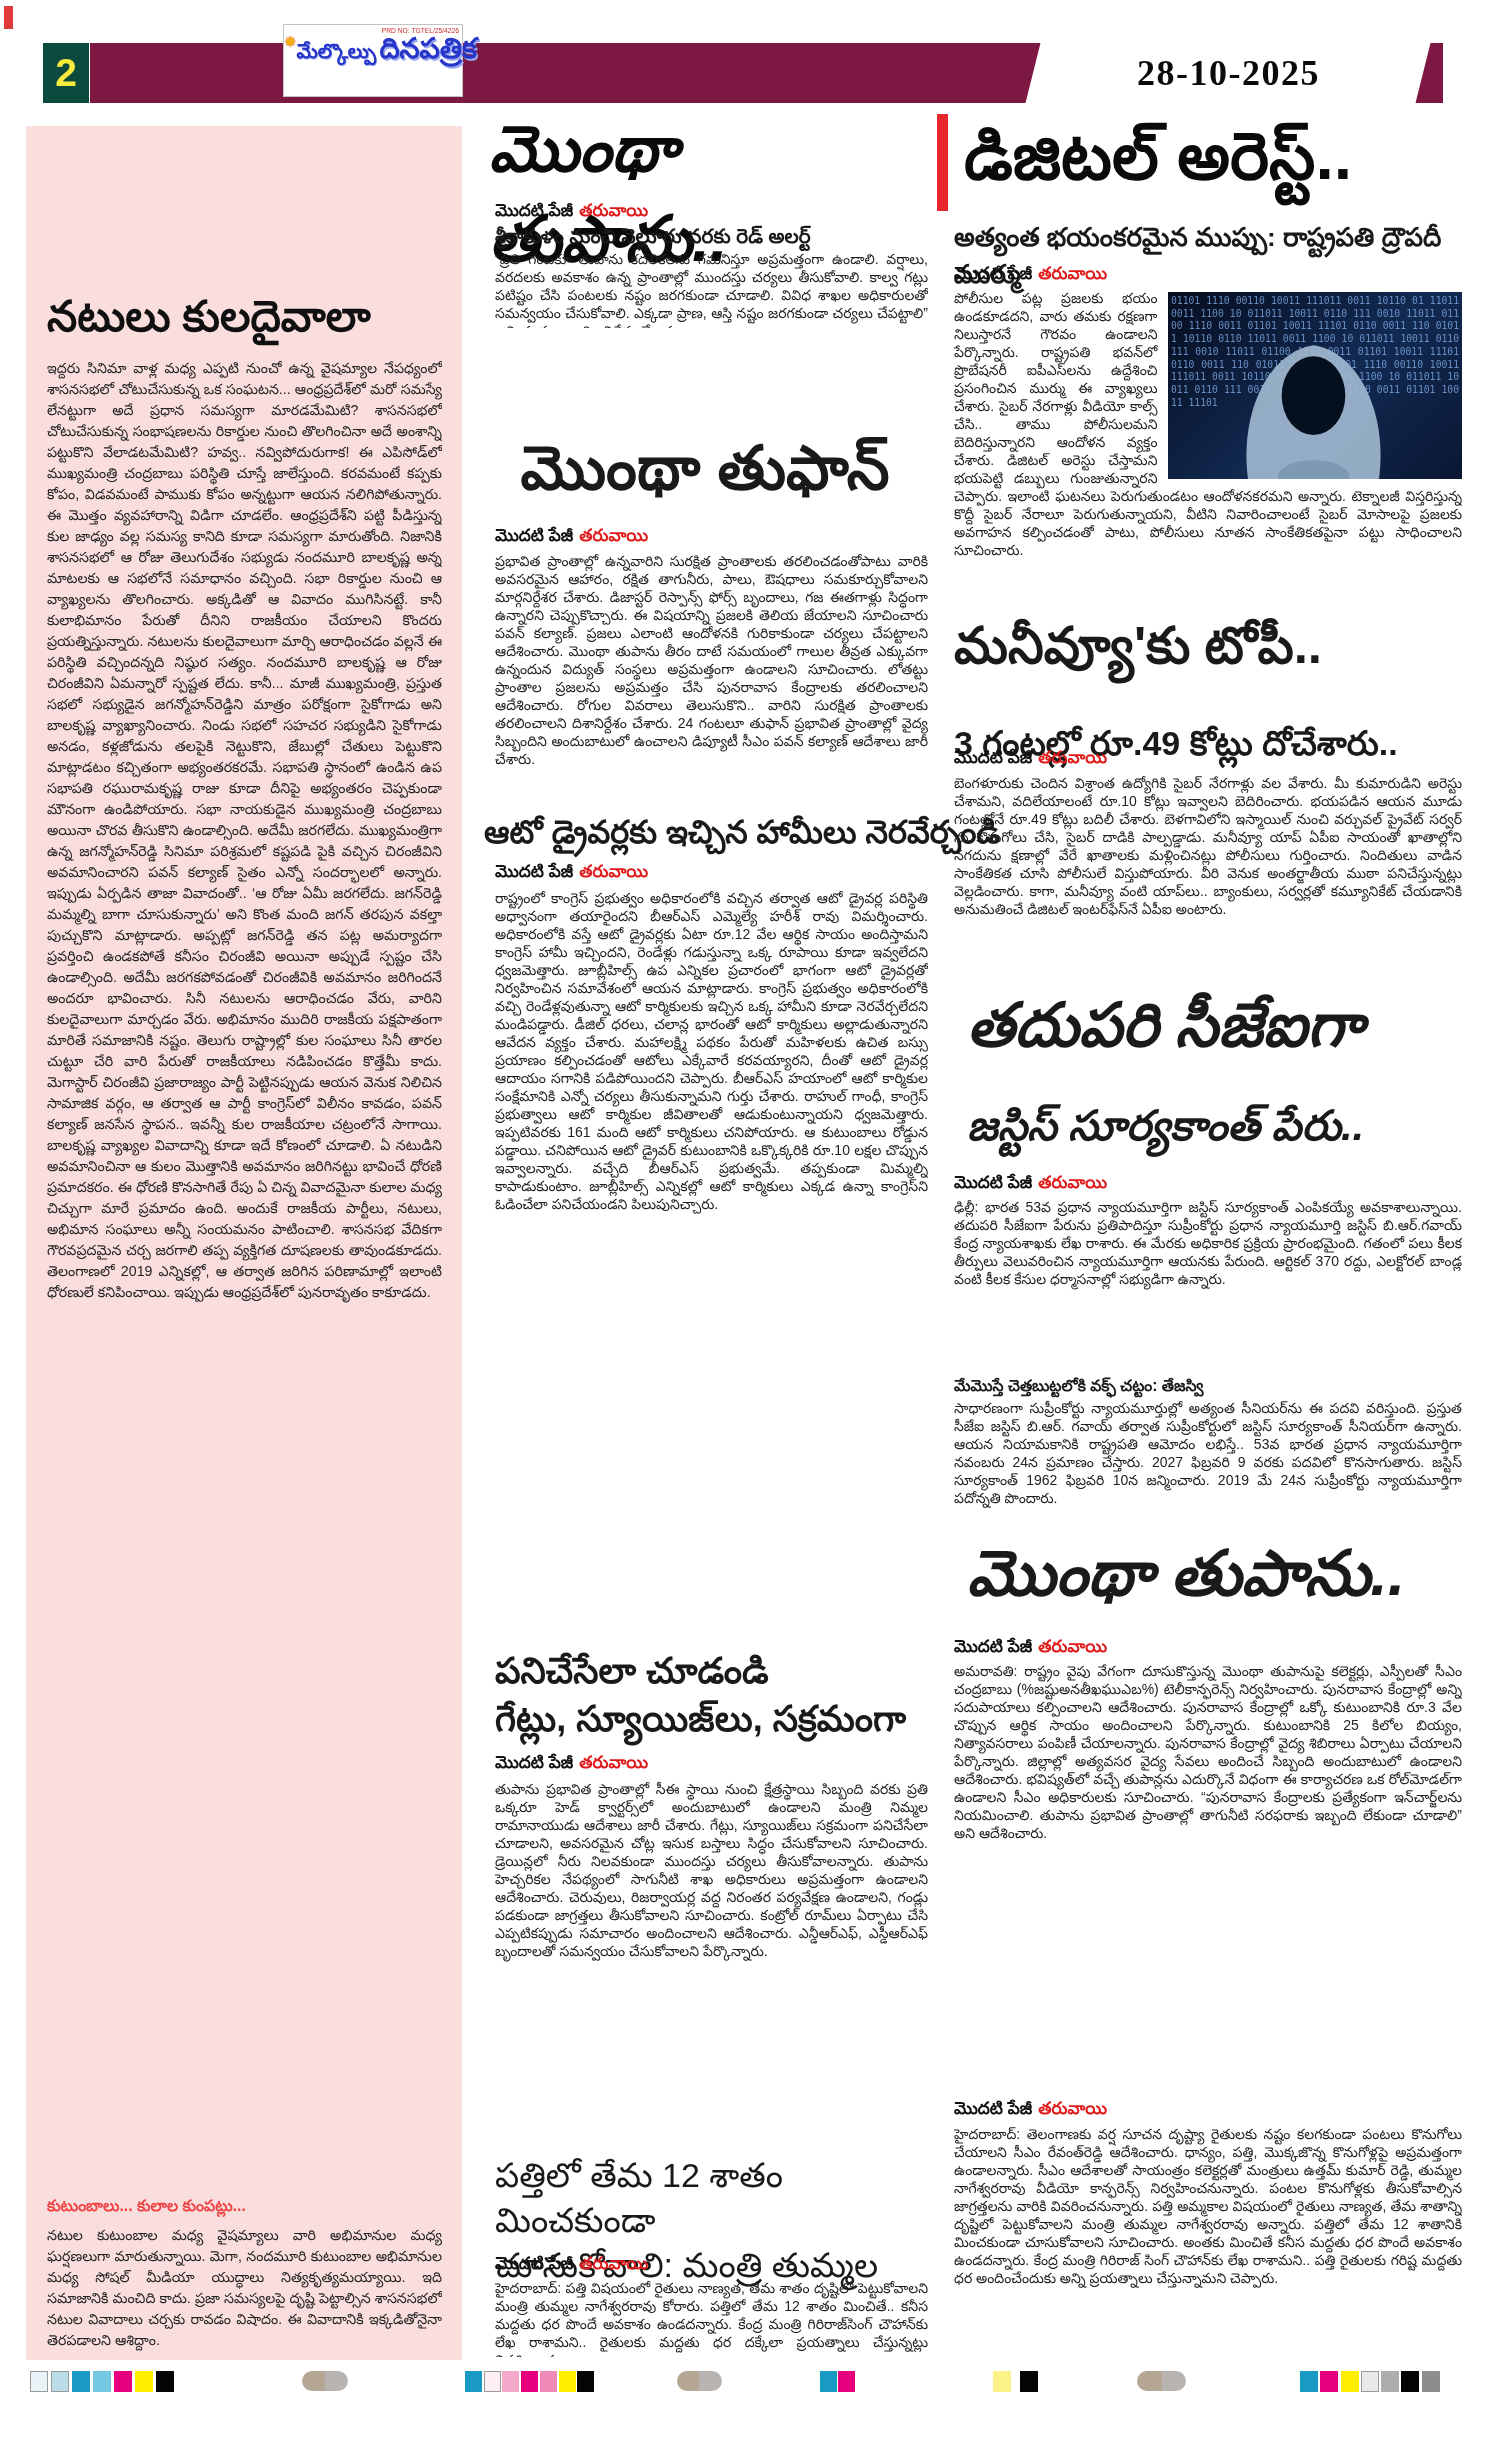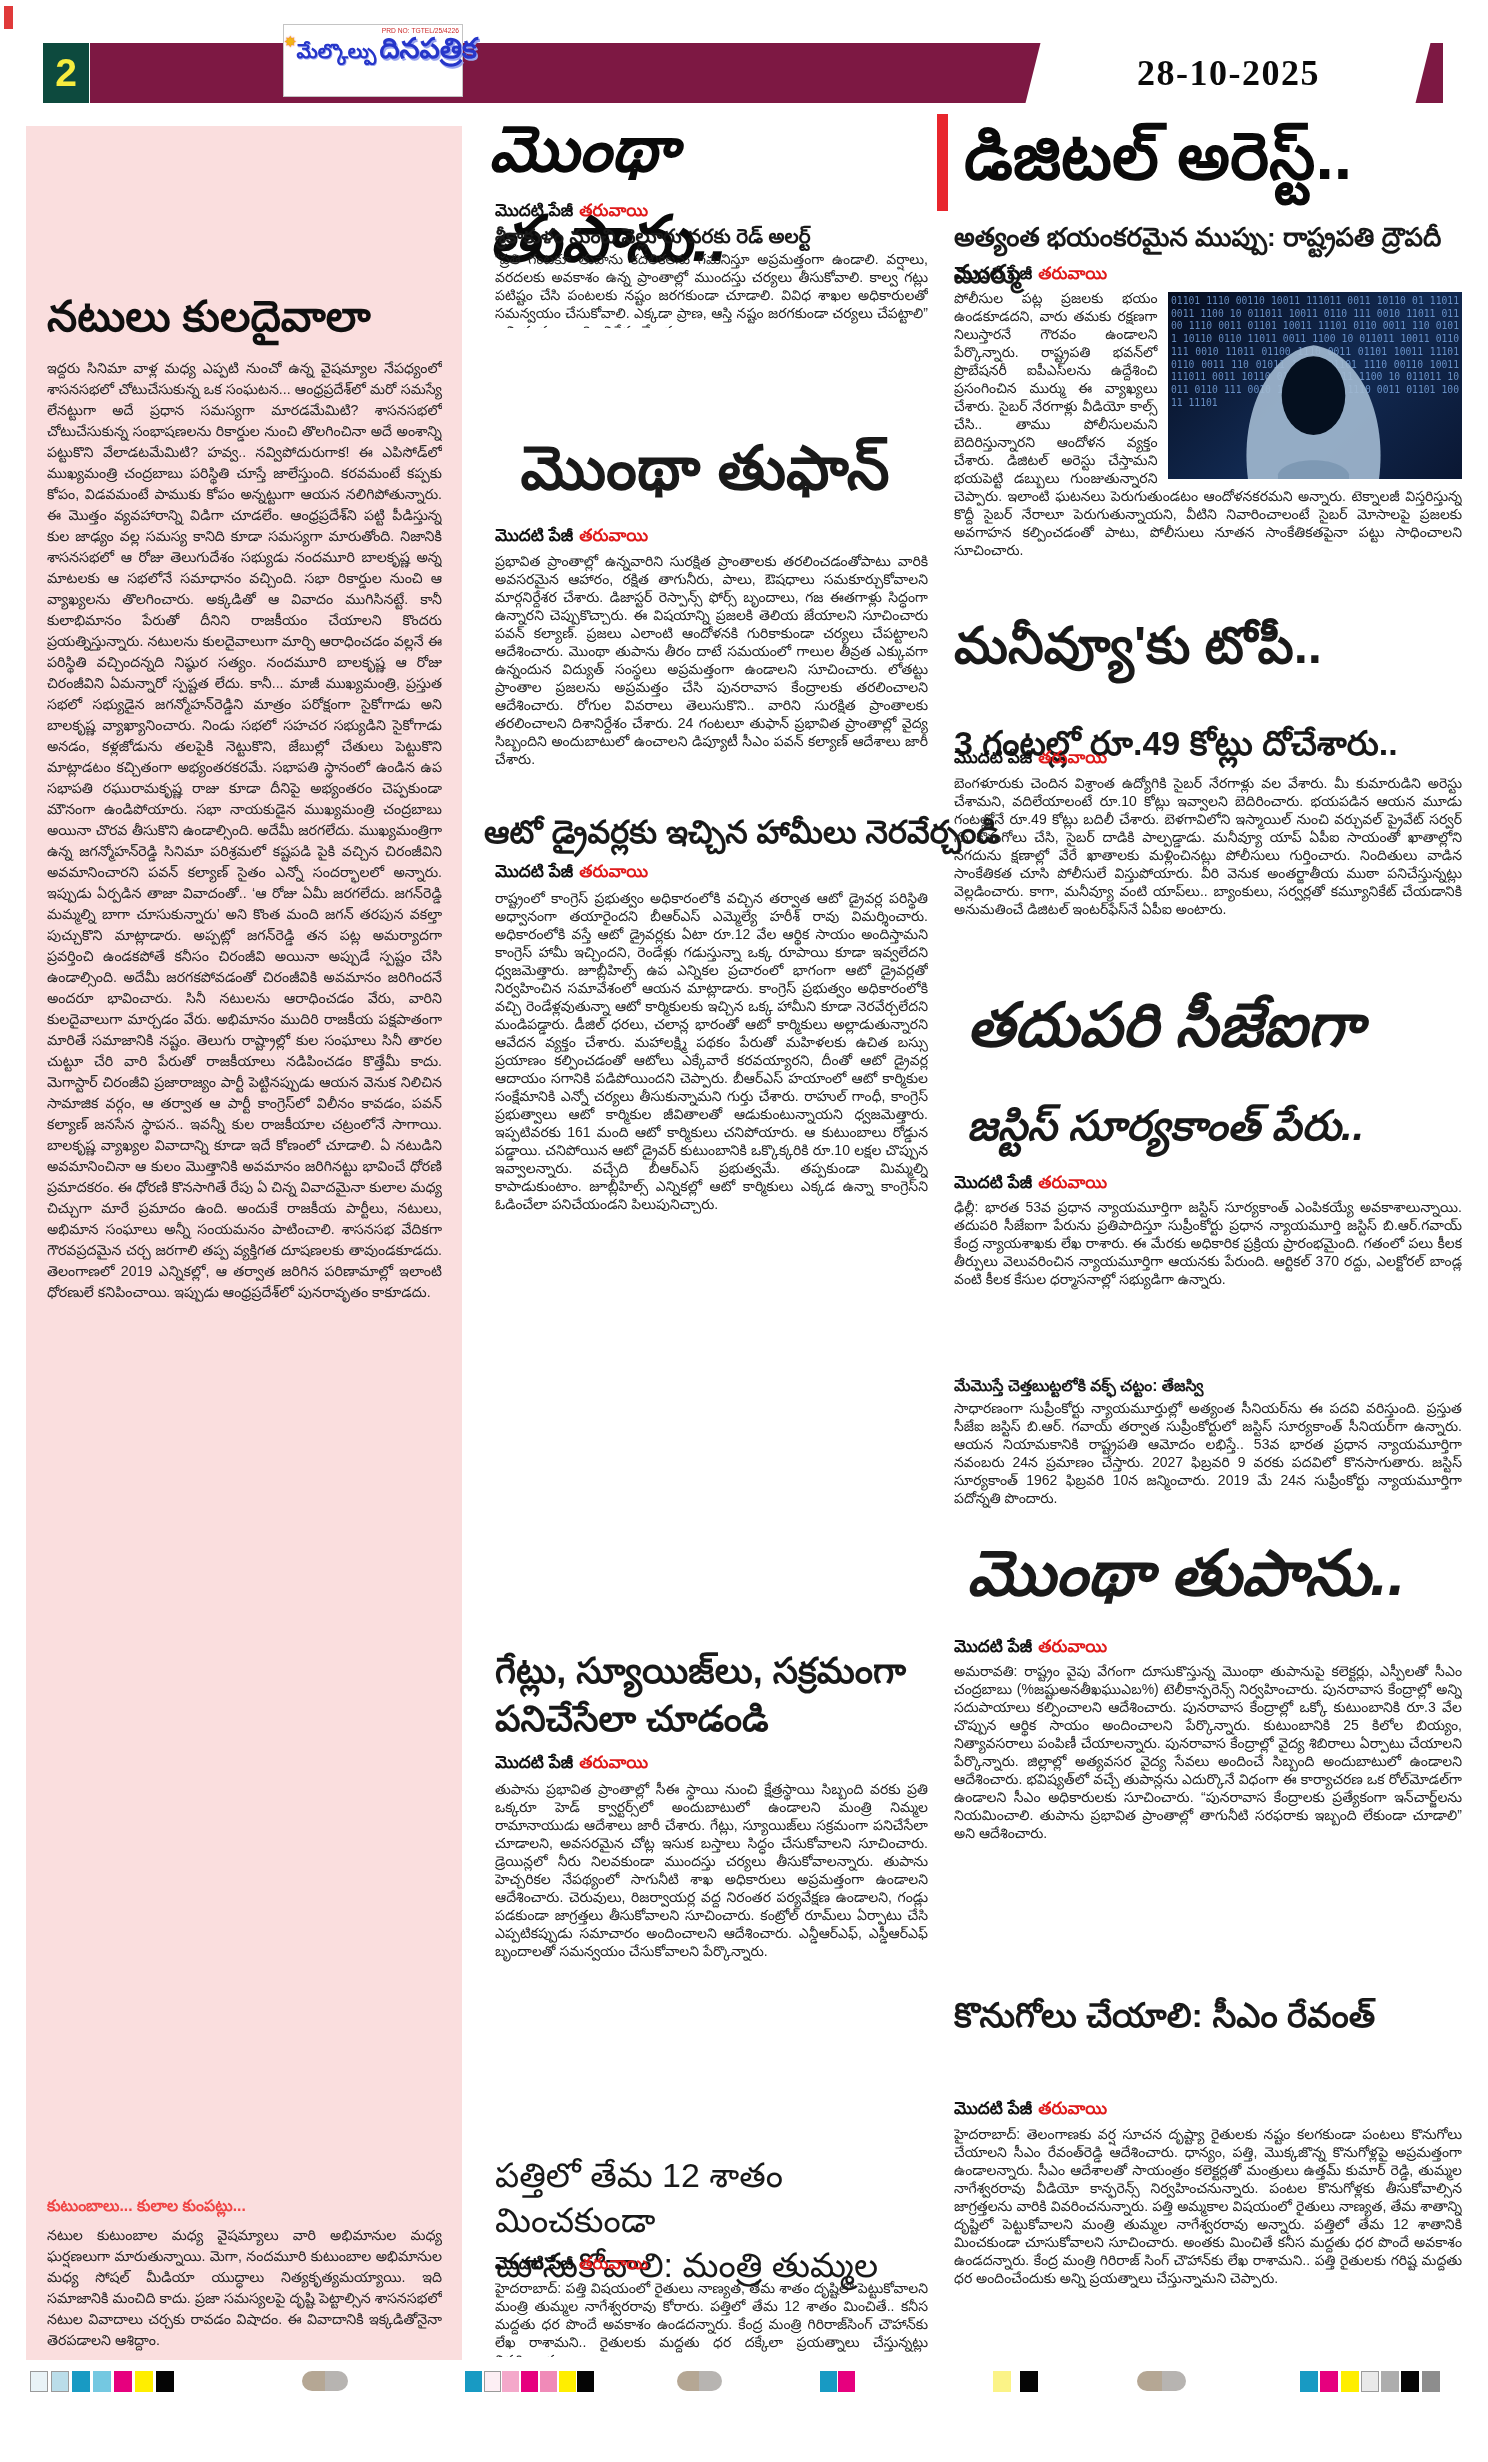--- a/index.html
+++ b/index.html
@@ -108,22 +108,22 @@
   </div>
   <div class="abs body" style="left:495px;top:552px;width:433px;height:258px;">ప్రభావిత ప్రాంతాల్లో ఉన్నవారిని సురక్షిత ప్రాంతాలకు తరలించడంతోపాటు వారికి అవసరమైన ఆహారం, రక్షిత తాగునీరు, పాలు, ఔషధాలు సమకూర్చుకోవాలని మార్గనిర్దేశర చేశారు. డిజాస్టర్ రెస్పాన్స్ ఫోర్స్ బృందాలు, గజ ఈతగాళ్లు సిద్ధంగా ఉన్నారని చెప్పుకొచ్చారు. ఈ విషయాన్ని ప్రజలకి తెలియ జేయాలని సూచించారు పవన్ కల్యాణ్. ప్రజలు ఎలాంటి ఆందోళనకి గురికాకుండా చర్యలు చేపట్టాలని ఆదేశించారు. మొంథా తుపాను తీరం దాటే సమయంలో గాలుల తీవ్రత ఎక్కువగా ఉన్నందున విద్యుత్ సంస్థలు అప్రమత్తంగా ఉండాలని సూచించారు. లోతట్టు ప్రాంతాల ప్రజలను అప్రమత్తం చేసి పునరావాస కేంద్రాలకు తరలించాలని ఆదేశించారు. రోగుల వివరాలు తెలుసుకొని.. వారిని సురక్షిత ప్రాంతాలకు తరలించాలని దిశానిర్దేశం చేశారు. 24 గంటలూ తుఫాన్ ప్రభావిత ప్రాంతాల్లో వైద్య సిబ్బందిని అందుబాటులో ఉంచాలని డిప్యూటీ సీఎం పవన్ కల్యాణ్ ఆదేశాలు జారీ చేశారు.</div>
 
   <div class="m3-head">ఆటో డ్రైవర్లకు ఇచ్చిన హామీలు నెరవేర్చండి</div>
   <div class="abs byline" style="left:495px;top:862px;">
     <span>మొదటి పేజీ</span><span class="red">తరువాయి</span>
   </div>
   <div class="abs body" style="left:495px;top:889px;width:433px;height:733px;">రాష్ట్రంలో కాంగ్రెస్ ప్రభుత్వం అధికారంలోకి వచ్చిన తర్వాత ఆటో డ్రైవర్ల పరిస్థితి అధ్వానంగా తయారైందని బీఆర్ఎస్ ఎమ్మెల్యే హరీశ్ రావు విమర్శించారు. అధికారంలోకి వస్తే ఆటో డ్రైవర్లకు ఏటా రూ.12 వేల ఆర్థిక సాయం అందిస్తామని కాంగ్రెస్ హామీ ఇచ్చిందని, రెండేళ్లు గడుస్తున్నా ఒక్క రూపాయి కూడా ఇవ్వలేదని ధ్వజమెత్తారు. జూబ్లీహిల్స్ ఉప ఎన్నికల ప్రచారంలో భాగంగా ఆటో డ్రైవర్లతో నిర్వహించిన సమావేశంలో ఆయన మాట్లాడారు. కాంగ్రెస్ ప్రభుత్వం అధికారంలోకి వచ్చి రెండేళ్లవుతున్నా ఆటో కార్మికులకు ఇచ్చిన ఒక్క హామీని కూడా నెరవేర్చలేదని మండిపడ్డారు. డీజిల్ ధరలు, చలాన్ల భారంతో ఆటో కార్మికులు అల్లాడుతున్నారని ఆవేదన వ్యక్తం చేశారు. మహాలక్ష్మి పథకం పేరుతో మహిళలకు ఉచిత బస్సు ప్రయాణం కల్పించడంతో ఆటోలు ఎక్కేవారే కరవయ్యారని, దీంతో ఆటో డ్రైవర్ల ఆదాయం సగానికి పడిపోయిందని చెప్పారు. బీఆర్ఎస్ హయాంలో ఆటో కార్మికుల సంక్షేమానికి ఎన్నో చర్యలు తీసుకున్నామని గుర్తు చేశారు. రాహుల్ గాంధీ, కాంగ్రెస్ ప్రభుత్వాలు ఆటో కార్మికుల జీవితాలతో ఆడుకుంటున్నాయని ధ్వజమెత్తారు. ఇప్పటివరకు 161 మంది ఆటో కార్మికులు చనిపోయారు. ఆ కుటుంబాలు రోడ్డున పడ్డాయి. చనిపోయిన ఆటో డ్రైవర్ కుటుంబానికి ఒక్కొక్కరికి రూ.10 లక్షల చొప్పున ఇవ్వాలన్నారు. వచ్చేది బీఆర్ఎస్ ప్రభుత్వమే. తప్పకుండా మిమ్మల్ని కాపాడుకుంటాం. జూబ్లీహిల్స్ ఎన్నికల్లో ఆటో కార్మికులు ఎక్కడ ఉన్నా కాంగ్రెస్‌ని ఓడించేలా పనిచేయండని పిలుపునిచ్చారు.</div>
 
   <div class="m4-head">
+    <div>పనిచేసేలా చూడండి</div>
     <div>గేట్లు, స్యూయిజ్‌లు, సక్రమంగా</div>
-    <div>పనిచేసేలా చూడండి</div>
   </div>
   <div class="abs byline" style="left:495px;top:1753px;">
     <span>మొదటి పేజీ</span><span class="red">తరువాయి</span>
   </div>
   <div class="abs body" style="left:495px;top:1780px;width:433px;height:351px;">తుపాను ప్రభావిత ప్రాంతాల్లో సీఈ స్థాయి నుంచి క్షేత్రస్థాయి సిబ్బంది వరకు ప్రతి ఒక్కరూ హెడ్ క్వార్టర్స్‌లో అందుబాటులో ఉండాలని మంత్రి నిమ్మల రామానాయుడు ఆదేశాలు జారీ చేశారు. గేట్లు, స్యూయిజ్‌లు సక్రమంగా పనిచేసేలా చూడాలని, అవసరమైన చోట్ల ఇసుక బస్తాలు సిద్ధం చేసుకోవాలని సూచించారు. డ్రెయిన్లలో నీరు నిలవకుండా ముందస్తు చర్యలు తీసుకోవాలన్నారు. తుపాను హెచ్చరికల నేపథ్యంలో సాగునీటి శాఖ అధికారులు అప్రమత్తంగా ఉండాలని ఆదేశించారు. చెరువులు, రిజర్వాయర్ల వద్ద నిరంతర పర్యవేక్షణ ఉండాలని, గండ్లు పడకుండా జాగ్రత్తలు తీసుకోవాలని సూచించారు. కంట్రోల్ రూమ్‌లు ఏర్పాటు చేసి ఎప్పటికప్పుడు సమాచారం అందించాలని ఆదేశించారు. ఎన్డీఆర్ఎఫ్, ఎస్డీఆర్ఎఫ్ బృందాలతో సమన్వయం చేసుకోవాలని పేర్కొన్నారు.</div>
 
   <div class="m5-head">
     <div>పత్తిలో తేమ 12 శాతం మించకుండా</div>
     <div>చూసుకోవాలి: మంత్రి తుమ్మల</div>
   </div>
@@ -166,21 +166,20 @@
   <div class="r3-bold">మేమొస్తే చెత్తబుట్టలోకి వక్ఫ్ చట్టం: తేజస్వి</div>
   <div class="abs body" style="left:954px;top:1399px;width:508px;height:132px;">సాధారణంగా సుప్రీంకోర్టు న్యాయమూర్తుల్లో అత్యంత సీనియర్‌ను ఈ పదవి వరిస్తుంది. ప్రస్తుత సీజేఐ జస్టిస్ బి.ఆర్. గవాయ్ తర్వాత సుప్రీంకోర్టులో జస్టిస్ సూర్యకాంత్ సీనియర్‌గా ఉన్నారు. ఆయన నియామకానికి రాష్ట్రపతి ఆమోదం లభిస్తే.. 53వ భారత ప్రధాన న్యాయమూర్తిగా నవంబరు 24న ప్రమాణం చేస్తారు. 2027 ఫిబ్రవరి 9 వరకు పదవిలో కొనసాగుతారు. జస్టిస్ సూర్యకాంత్ 1962 ఫిబ్రవరి 10న జన్మించారు. 2019 మే 24న సుప్రీంకోర్టు న్యాయమూర్తిగా పదోన్నతి పొందారు.</div>
 
   <div class="r4-head">మొంథా తుపాను..</div>
   <div class="abs byline" style="left:954px;top:1637px;">
     <span>మొదటి పేజీ</span><span class="red">తరువాయి</span>
   </div>
   <div class="abs body" style="left:954px;top:1662px;width:508px;height:313px;">అమరావతి: రాష్ట్రం వైపు వేగంగా దూసుకొస్తున్న మొంథా తుపానుపై కలెక్టర్లు, ఎస్పీలతో సీఎం చంద్రబాబు (%జష్టుఅనతీఖఘుఎబ%) టెలీకాన్ఫరెన్స్ నిర్వహించారు. పునరావాస కేంద్రాల్లో అన్ని సదుపాయాలు కల్పించాలని ఆదేశించారు. పునరావాస కేంద్రాల్లో ఒక్కో కుటుంబానికి రూ.3 వేల చొప్పున ఆర్థిక సాయం అందించాలని పేర్కొన్నారు. కుటుంబానికి 25 కిలోల బియ్యం, నిత్యావసరాలు పంపిణీ చేయాలన్నారు. పునరావాస కేంద్రాల్లో వైద్య శిబిరాలు ఏర్పాటు చేయాలని పేర్కొన్నారు. జిల్లాల్లో అత్యవసర వైద్య సేవలు అందించే సిబ్బంది అందుబాటులో ఉండాలని ఆదేశించారు. భవిష్యత్‌లో వచ్చే తుపాన్లను ఎదుర్కొనే విధంగా ఈ కార్యాచరణ ఒక రోల్‌మోడల్‌గా ఉండాలని సీఎం అధికారులకు సూచించారు. “పునరావాస కేంద్రాలకు ప్రత్యేకంగా ఇన్‌చార్జ్‌లను నియమించాలి. తుపాను ప్రభావిత ప్రాంతాల్లో తాగునీటి సరఫరాకు ఇబ్బంది లేకుండా చూడాలి” అని ఆదేశించారు.</div>
 
   <div class="r5-head">
-    <div>కొనుగోలు చేయాలి: సీఎం రేవంత్</div>
   </div>
   <div class="abs byline" style="left:954px;top:2099px;">
     <span>మొదటి పేజీ</span><span class="red">తరువాయి</span>
   </div>
   <div class="abs body" style="left:954px;top:2125px;width:508px;height:216px;">హైదరాబాద్: తెలంగాణకు వర్ష సూచన దృష్ట్యా రైతులకు నష్టం కలగకుండా పంటలు కొనుగోలు చేయాలని సీఎం రేవంత్‌రెడ్డి ఆదేశించారు. ధాన్యం, పత్తి, మొక్కజొన్న కొనుగోళ్లపై అప్రమత్తంగా ఉండాలన్నారు. సీఎం ఆదేశాలతో సాయంత్రం కలెక్టర్లతో మంత్రులు ఉత్తమ్ కుమార్ రెడ్డి, తుమ్మల నాగేశ్వరరావు వీడియో కాన్ఫరెన్స్ నిర్వహించనున్నారు. పంటల కొనుగోళ్లకు తీసుకోవాల్సిన జాగ్రత్తలను వారికి వివరించనున్నారు. పత్తి అమ్మకాల విషయంలో రైతులు నాణ్యత, తేమ శాతాన్ని దృష్టిలో పెట్టుకోవాలని మంత్రి తుమ్మల నాగేశ్వరరావు అన్నారు. పత్తిలో తేమ 12 శాతానికి మించకుండా చూసుకోవాలని సూచించారు. అంతకు మించితే కనీస మద్దతు ధర పొందే అవకాశం ఉండదన్నారు. కేంద్ర మంత్రి గిరిరాజ్ సింగ్ చౌహాన్‌కు లేఖ రాశామని.. పత్తి రైతులకు గరిష్ట మద్దతు ధర అందించేందుకు అన్ని ప్రయత్నాలు చేస్తున్నామని చెప్పారు.</div>
 
   <div class="strip">
       <div class="reg-swatch" style="left: 30px; width: 18px; top: 1.5px; height: 21px; background: rgb(233, 243, 247); border: 0.7px solid rgb(154, 154, 154);"></div>
       <div class="reg-swatch" style="left: 51px; width: 18px; top: 1.5px; height: 21px; background: rgb(186, 221, 233); border: 0.7px solid rgb(154, 154, 154);"></div>
       <div class="reg-swatch" style="left: 72px; width: 18px; top: 1.5px; height: 21px; background: rgb(24, 154, 195);"></div>

